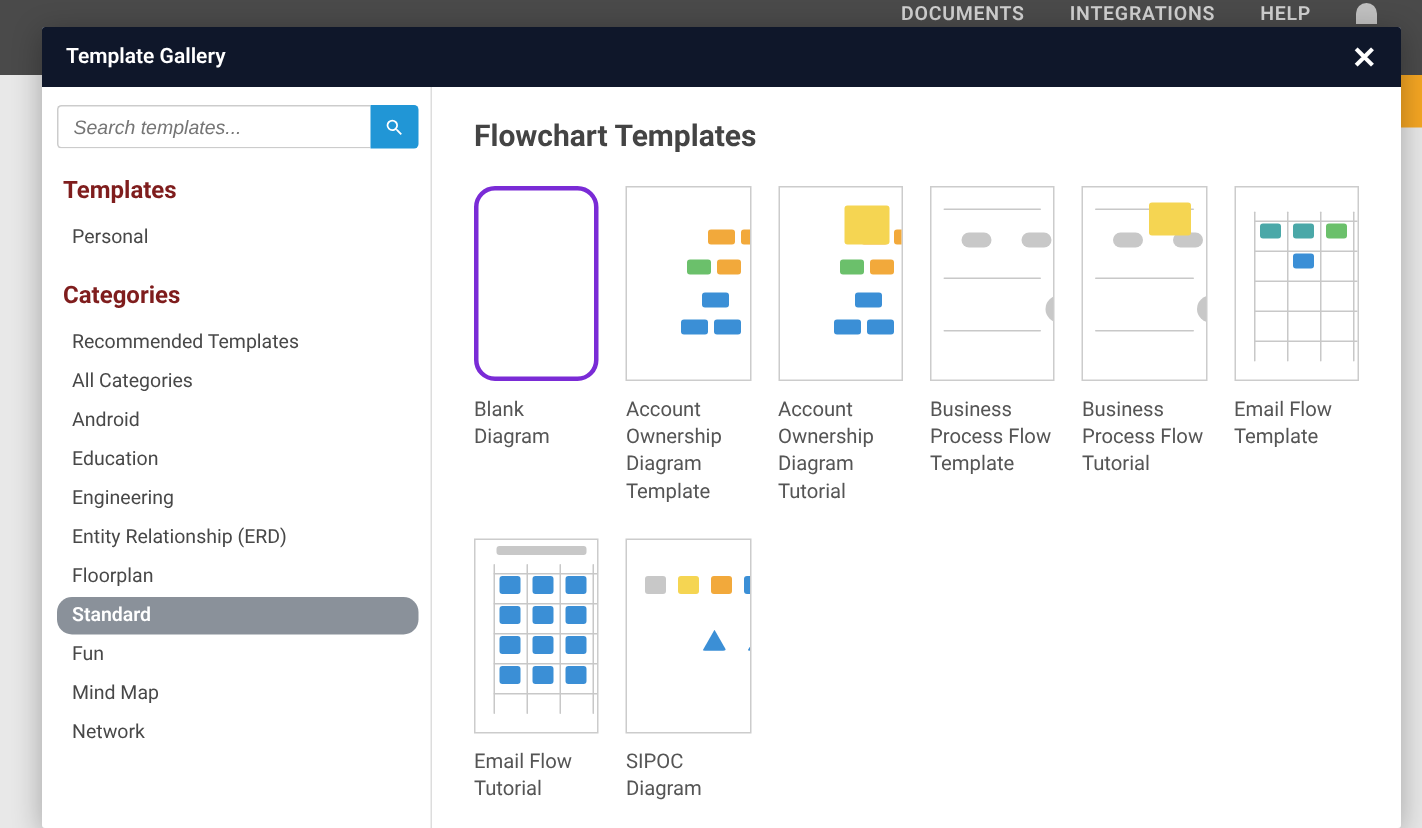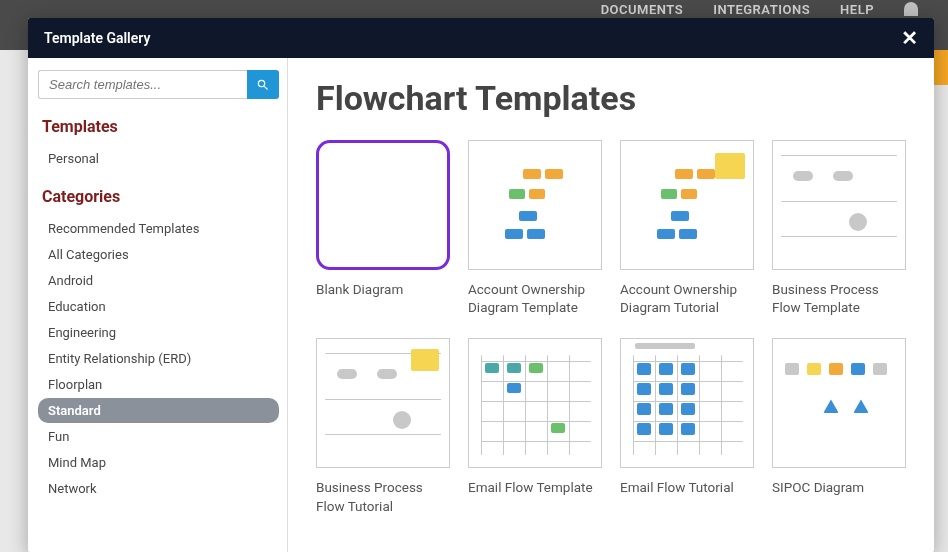--- a/index.html
+++ b/index.html
@@ -132,28 +132,28 @@
     background: #8a919a;
     color: #fff;
     font-weight: 600;
   }
   .main {
     flex: 1;
     padding: 20px 28px;
     overflow-y: auto;
   }
   .main-title {
-    font-size: 34px;
+    font-size: 20px;
     font-weight: 700;
     color: #444;
     margin-bottom: 22px;
   }
   .template-grid {
     display: grid;
-    grid-template-columns: repeat(4, 1fr);
+    grid-template-columns: repeat(6, 1fr);
     gap: 22px 18px;
   }
   .template-card {
     cursor: pointer;
   }
   .thumb {
     width: 100%;
     height: 130px;
     border: 1px solid #ccc;
     background: #fff;

